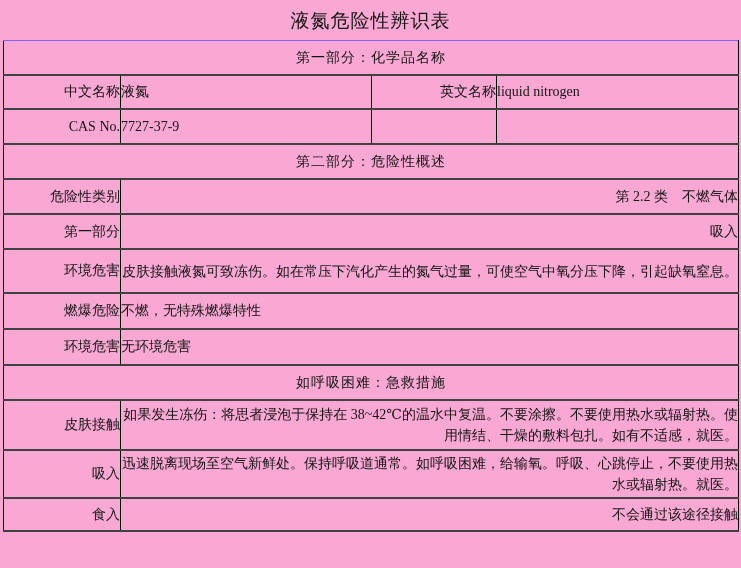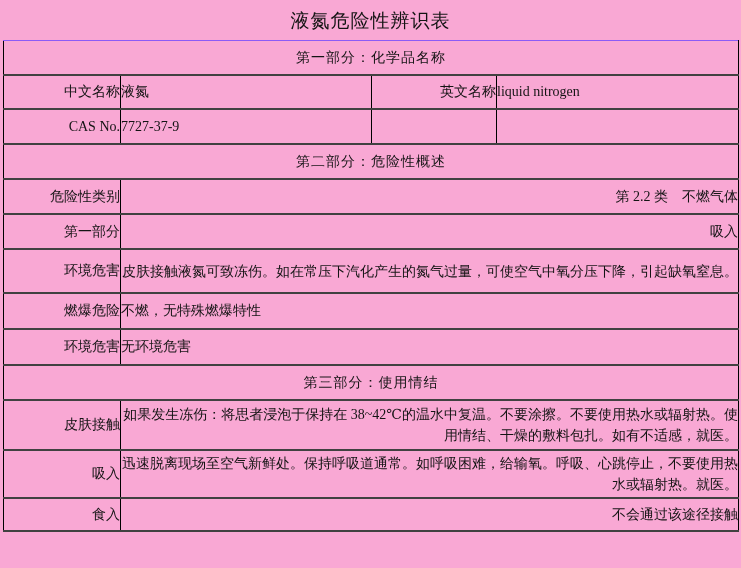--- a/index.html
+++ b/index.html
@@ -104,21 +104,21 @@
       <tr class="h34">
         <td class="lbl">燃爆危险</td>
         <td colspan="3" class="val-c">不燃，无特殊燃爆特性</td>
       </tr>
       <tr class="h34">
         <td class="lbl">环境危害</td>
         <td colspan="3" class="val-c">无环境危害</td>
       </tr>
 
       <tr class="h33">
-        <td colspan="4" class="sec">第三部分：使用情结</td>
+        <td colspan="4" class="sec">如呼吸困难：急救措施</td>
       </tr>
       <tr class="h48">
         <td class="lbl">皮肤接触</td>
         <td colspan="3" class="val-l">如果发生冻伤：将思者浸泡于保持在 38~42℃的温水中复温。不要涂擦。不要使用热水或辐射热。使用情结、干燥的敷料包扎。如有不适感，就医。</td>
       </tr>
       <tr class="h46">
         <td class="lbl">吸入</td>
         <td colspan="3" class="val-l">迅速脱离现场至空气新鲜处。保持呼吸道通常。如呼吸困难，给输氧。呼吸、心跳停止，不要使用热水或辐射热。就医。</td>
       </tr>
       <tr class="h31">

